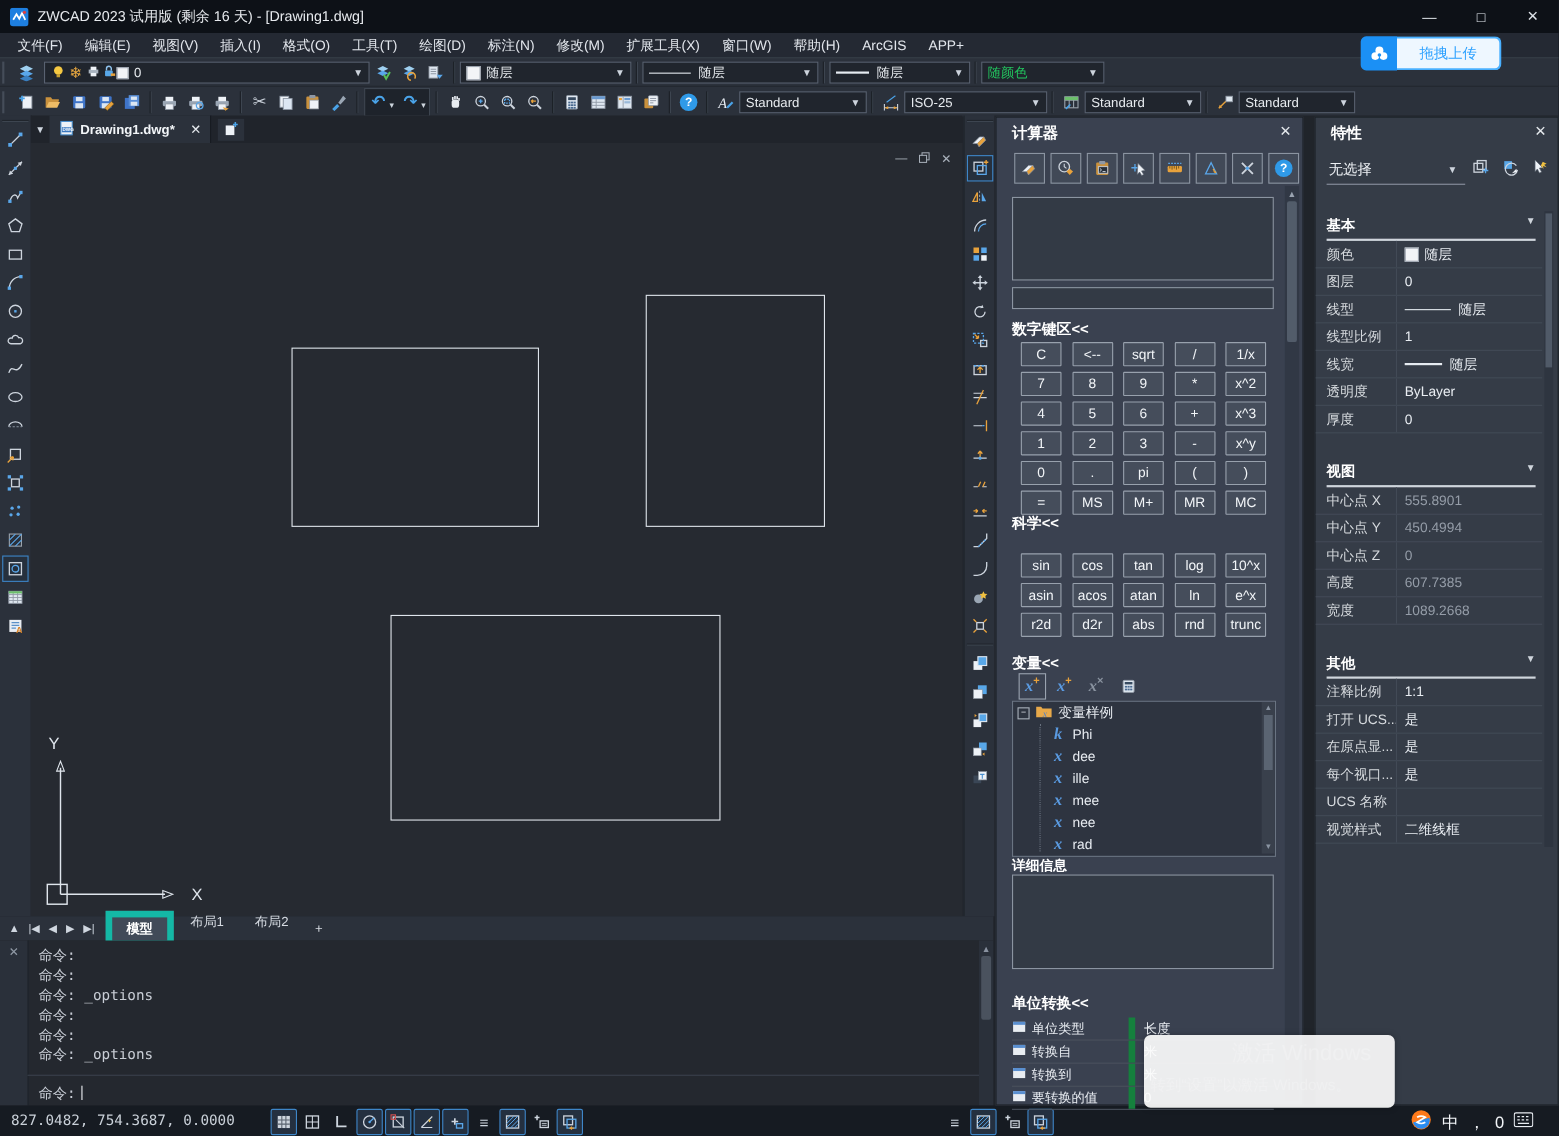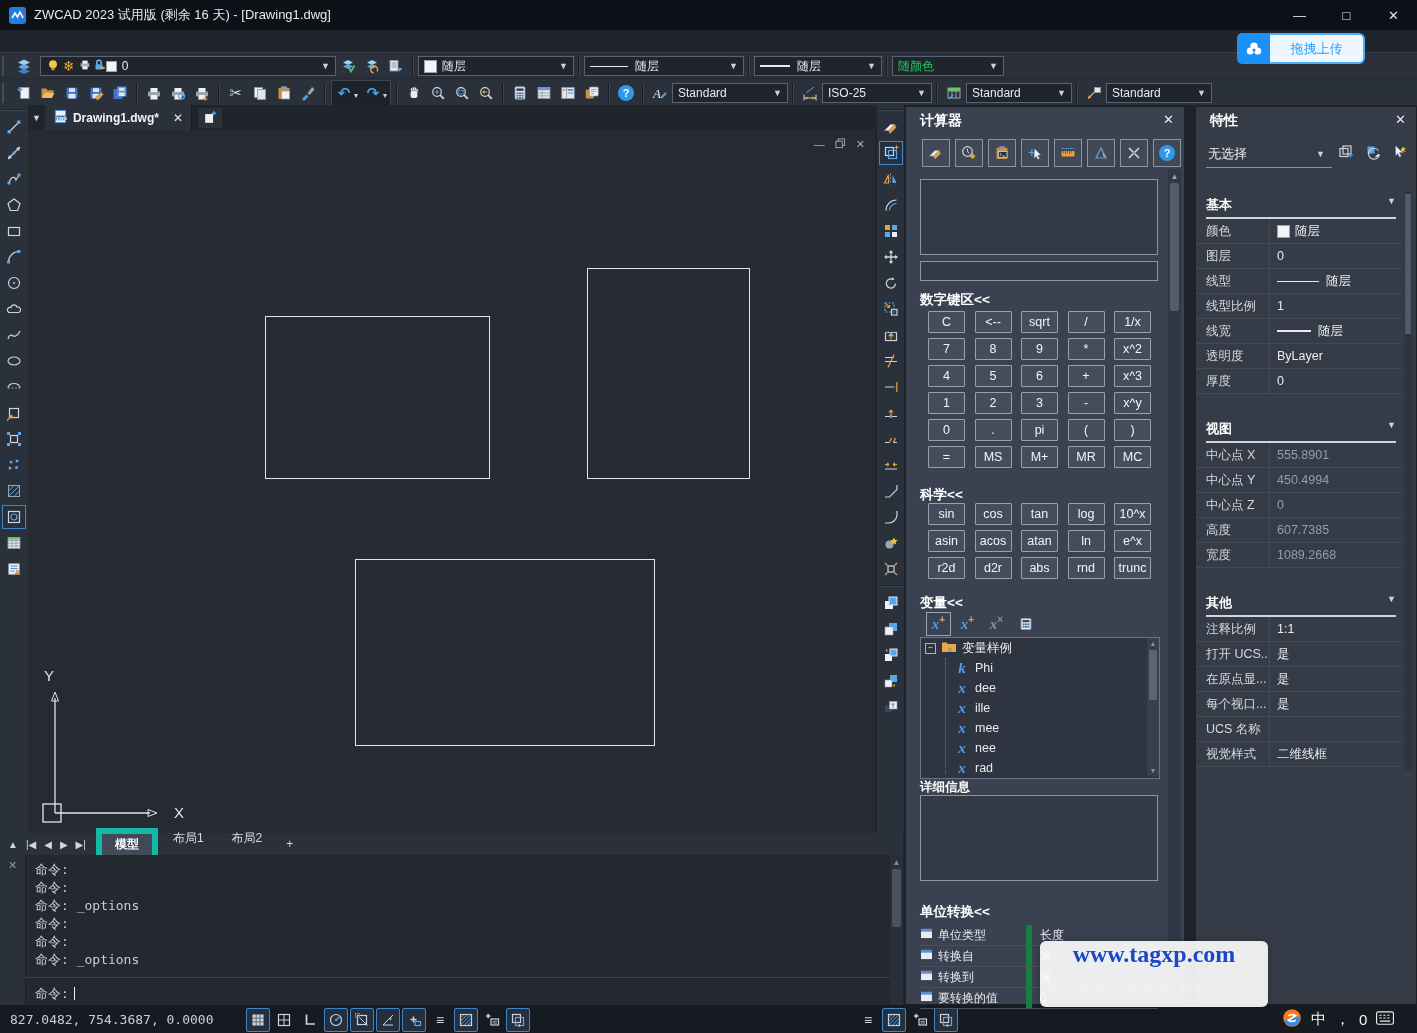--- a/index.html
+++ b/index.html
@@ -142,20 +142,36 @@
         </svg>
     </span>
     <span>ZWCAD 2023 试用版 (剩余 16 天) - [Drawing1.dwg]</span>
     <div id="winctl">
       <span class="wbtn">—</span>
       <span class="wbtn">□</span>
       <span class="wbtn">✕</span>
     </div>
   </div>
 
+  <div id="menubar" class="abs">
+      <div class="mitem">文件(F)</div>
+      <div class="mitem">编辑(E)</div>
+      <div class="mitem">视图(V)</div>
+      <div class="mitem">插入(I)</div>
+      <div class="mitem">格式(O)</div>
+      <div class="mitem">工具(T)</div>
+      <div class="mitem">绘图(D)</div>
+      <div class="mitem">标注(N)</div>
+      <div class="mitem">修改(M)</div>
+      <div class="mitem">扩展工具(X)</div>
+      <div class="mitem">窗口(W)</div>
+      <div class="mitem">帮助(H)</div>
+      <div class="mitem">ArcGIS</div>
+      <div class="mitem">APP+</div>
+    </div>
 
   <div id="tb1" class="abs">
     <span class="grip"></span>
     <span class="tbtn">
       <svg width="16" height="16" viewBox="0 0 16 16">
           <path d="M8 1.5 L14 4.5 8 7.5 2 4.5 Z" fill="#9fd0f0"></path>
           <path d="M8 6 L14 9 8 12 2 9 Z" fill="#5aa7ea"></path>
           <path d="M8 10.5 L14 13.5 8 16 2 13.5 Z" fill="#3a7fc0"></path>
         </svg>
     </span>
@@ -420,21 +436,21 @@
     </div>
     <span class="vsep"></span>
     <span class="tbtn">
         <svg width="16" height="16" viewBox="0 0 16 16">
           <path d="M2 13 h12 M2 9.5 v6 M14 9.5 v6" stroke="#ccd3dc"></path>
           <path d="M2 13 l3.5-1.4 v2.8 z" fill="#e8a23c"></path>
           <path d="M14 13 l-3.5-1.4 v2.8 z" fill="#e8a23c"></path>
           <path d="M4 8 L12 2" stroke="#4aa3e8"></path>
         </svg>
       </span>
-    <div class="combo" style="width:110px;">
+    <div class="combo" style="width:130px;">
       <span>ISO-25</span>
       <span class="dd">▼</span>
     </div>
     <span class="vsep"></span>
     <span class="tbtn">
         <svg width="16" height="16" viewBox="0 0 16 16">
           <rect x="2" y="3" width="12" height="10" fill="none" stroke="#9aa3ad"></rect>
           <path d="M2 6 h12 M6 3 v10 M10 3 v10" stroke="#9aa3ad"></path>
           <rect x="2" y="3" width="12" height="3" fill="#6cbf6c"></rect>
           <path d="M3 14 l4-4" stroke="#4aa3e8" stroke-width="1.6"></path>
@@ -906,21 +922,21 @@
           <div class="ckey">)</div>
         </div>
         <div class="krow">
           <div class="ckey">=</div>
           <div class="ckey">MS</div>
           <div class="ckey">M+</div>
           <div class="ckey">MR</div>
           <div class="ckey">MC</div>
         </div>
       </div>
-    <div class="seclab" style="left:14px;top:379px;">科学&lt;&lt;</div>
+    <div class="seclab" style="left:14px;top:360px;">科学&lt;&lt;</div>
     <div id="scipad">
         <div class="krow">
           <div class="ckey">sin</div>
           <div class="ckey">cos</div>
           <div class="ckey">tan</div>
           <div class="ckey">log</div>
           <div class="ckey">10^x</div>
         </div>
         <div class="krow">
           <div class="ckey">asin</div>
@@ -1288,21 +1304,20 @@
             <path d="M12 13.5 h-3.5 l1.4-1.3 M8.5 13.5 l1.4 1.3" stroke="#e8a23c" fill="none" stroke-width="1.2"></path>
           </svg>
         </div>
       </div>
   </div>
 
   <div id="act1" class="abs">激活 Windows</div>
   <div id="act2" class="abs">转到“设置”以激活 Windows。</div>
 
   <div id="wmbox" class="abs">
-    <div id="wm2">www.tagxp.com</div>
   </div>
 
   <div id="ime" class="abs">
     <span>
       <svg width="20" height="20" viewBox="0 0 16 16">
           <circle cx="8" cy="8" r="7" fill="#ff7a1a"></circle>
           <path d="M2 10 a6.2 6.2 0 0 0 12-3.5 Z" fill="#2a8cf0"></path>
           <path d="M5 6.2 q3-1.8 6 0 q-3 1.8-6 3.6 q3 1.8 6 0" stroke="#fff" stroke-width="1.2" fill="none"></path>
         </svg>
     </span>

